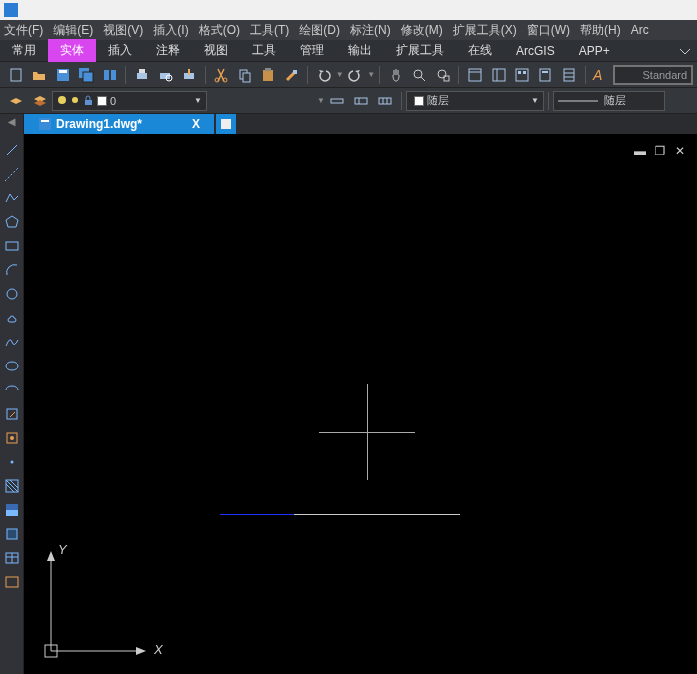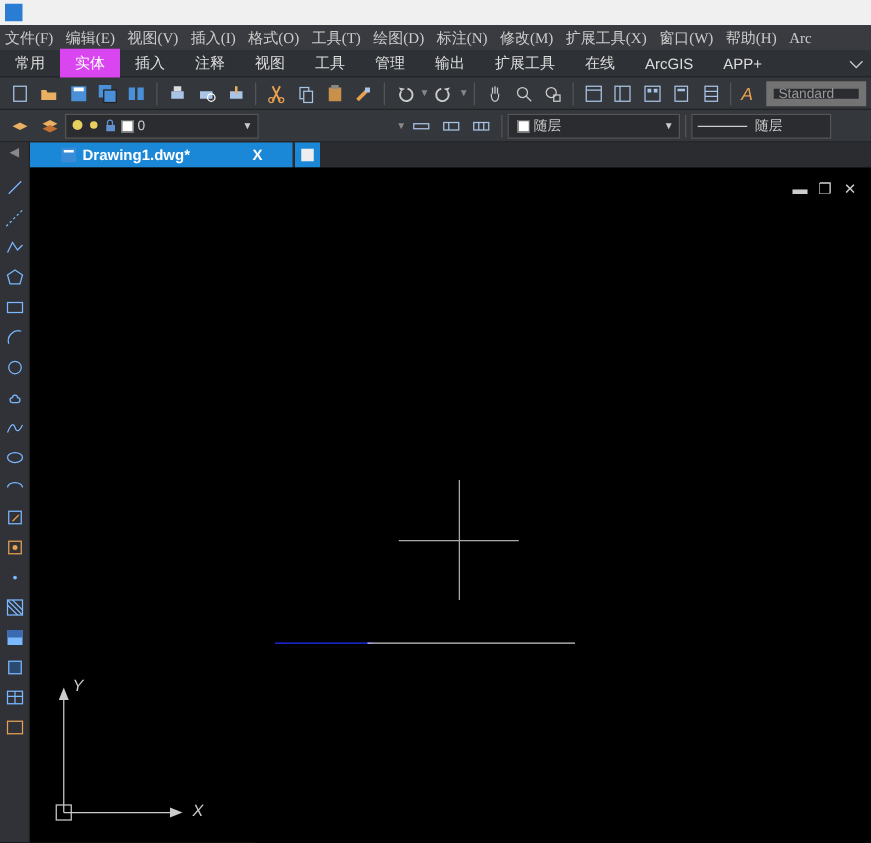--- a/index.html
+++ b/index.html
@@ -1,49 +1,49 @@
 <!DOCTYPE html>
 <html><head>
 <meta charset="utf-8">
 <style>
   * { margin: 0; padding: 0; box-sizing: border-box; font-family: "Microsoft YaHei", sans-serif; }
   body { width: 697px; height: 674px; background: #2a2a2e; color: #ccc; overflow: hidden; font-size: 11px; }
   .titlebar { height: 20px; background: #f0f0f0; color: #000; display: flex; align-items: center; padding: 0 4px; font-size: 12px; }
   .titlebar .logo { width: 14px; height: 14px; background: #2b7cd3; margin-right: 4px; }
   .menubar { height: 20px; background: #3a3b40; display: flex; align-items: center; padding: 0 4px; font-size: 12px; }
-  .menubar span { margin-right: 10px; cursor: pointer; font-family: Liberation Serif, serif; }
+  .menubar span { margin-right: 10px; cursor: pointer; }
   .ribbon-tabs { height: 22px; background: #2e3136; display: flex; align-items: center; font-size: 12px; border-bottom: 1px solid #222; }
   .ribbon-tab { padding: 3px 12px; cursor: pointer; color: #ddd; }
   .ribbon-tab.active { background: #d946ef; color: #fff; }
   .toolbar-row { height: 26px; background: #34373c; display: flex; align-items: center; padding: 0 4px; border-bottom: 1px solid #222; }
   .tool-ico { width: 20px; height: 20px; margin: 0 2px; display: inline-flex; align-items: center; justify-content: center; cursor: pointer; border-radius: 2px; }
   .tool-ico svg { display: block; }
   .sep { width: 1px; height: 18px; background: #555; margin: 0 4px; }
   .combo { background: #2a2c30; border: 1px solid #555; color: #ccc; font-size: 11px; height: 20px; padding: 0 4px; display: flex; align-items: center; }
   .combo .tri { margin-left: auto; font-size: 8px; }
   .layers-row { height: 26px; background: #34373c; display: flex; align-items: center; padding: 0 4px; border-bottom: 1px solid #222; }
-  .doc-tab { background: #1a88d6; color: #fff; padding: 2px 24px; display: flex; align-items: center; height: 100%; font-family: "SimSun", monospace; font-size: 12px; }
+  .doc-tab { background: #1a88d6; color: #fff; padding: 2px 14px; display: flex; align-items: center; height: 100%; font-family: "SimSun", monospace; font-size: 12px; }
   .doc-tab .close { margin-left: 50px; color: #fff; font-weight: bold; cursor: pointer; }
   .workarea { position: relative; display: flex; height: calc(674px - 20px - 20px - 22px - 26px - 26px - 20px); }
   .left-toolbar { width: 24px; background: #303238; border-right: 1px solid #222; display: flex; flex-direction: column; align-items: center; padding-top: 4px; }
   .left-toolbar .tool-ico { margin: 2px 0; width: 20px; height: 20px; }
   .canvas { flex: 1; background: #000; position: relative; }
   .win-controls { position: absolute; top: 10px; right: 10px; display: flex; gap: 6px; }
   .win-controls span { width: 14px; height: 12px; color: #ccc; cursor: pointer; font-size: 12px; text-align: center; }
   .crosshair { position: absolute; pointer-events: none; }
   .crosshair.v { width: 1px; height: 96px; background: #aaa; left: 343px; top: 250px; }
   .crosshair.h { width: 96px; height: 1px; background: #aaa; left: 295px; top: 298px; }
   .drawn-line { position: absolute; height: 1px; background: #ccc; left: 270px; width: 166px; top: 380px; }
   .drawn-line.blue { background: #2030ff; left: 196px; width: 78px; }
   .ucs { position: absolute; bottom: 6px; left: 12px; pointer-events: none; }
   .axis-label { position: absolute; color: #ccc; font-size: 13px; font-style: italic; }
   .arrow-tab { width: 24px; background: #303238; border-right: 1px solid #222; text-align: center; color: #888; font-size: 10px; padding-top: 2px; }
   .doc-bar { display: flex; height: 20px; background: #2a2c30; }
   .doc-bar .newdoc { width: 20px; display: flex; align-items: center; justify-content: center; background: #1a88d6; margin-left: 2px; }
-  .style-box { display: flex; align-items: center; background: #2a2c30; border: 6px solid #737373; height: 20px; padding: 0 4px; }
+  .style-box { display: flex; align-items: center; background: #2a2c30; border: 2px solid #737373; height: 20px; padding: 0 4px; justify-content: flex-end; }
   .color-sw { width: 10px; height: 10px; background: #fff; border: 1px solid #666; margin: 0 3px; }
 </style>
 </head>
 <body>
 
 <div class="titlebar">
   <div class="logo"></div>
 </div>
 
 <div class="menubar">

